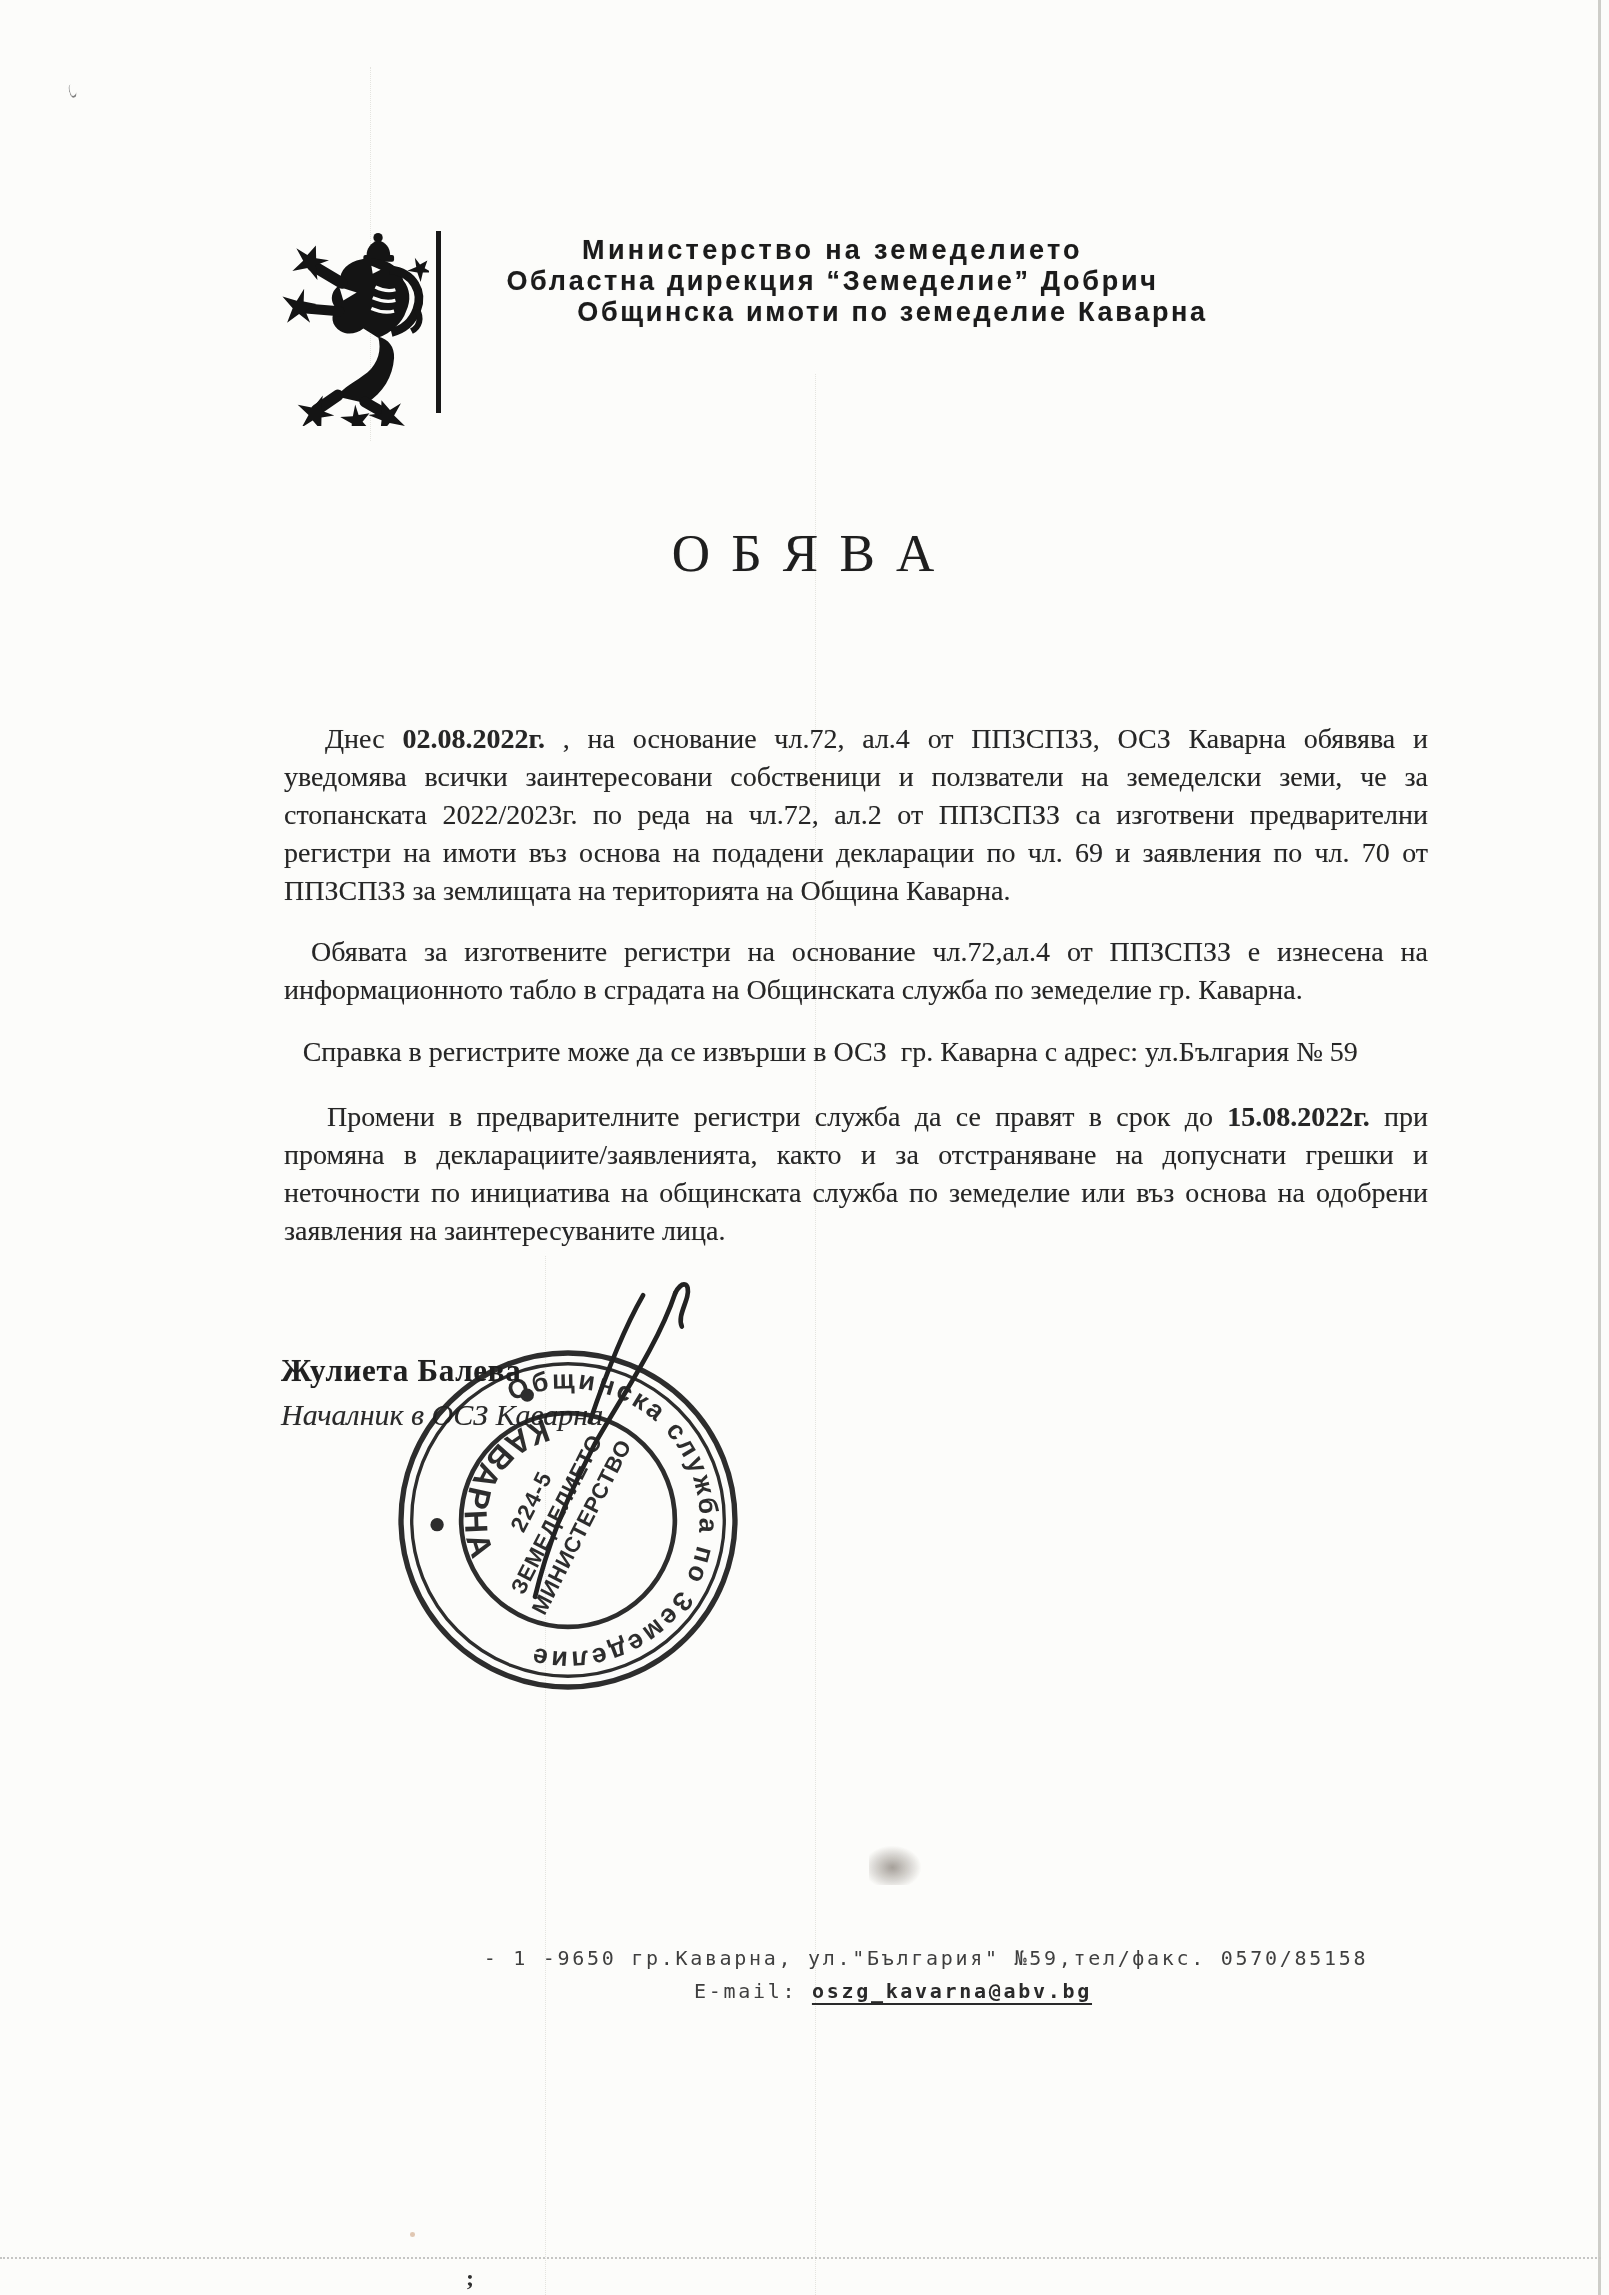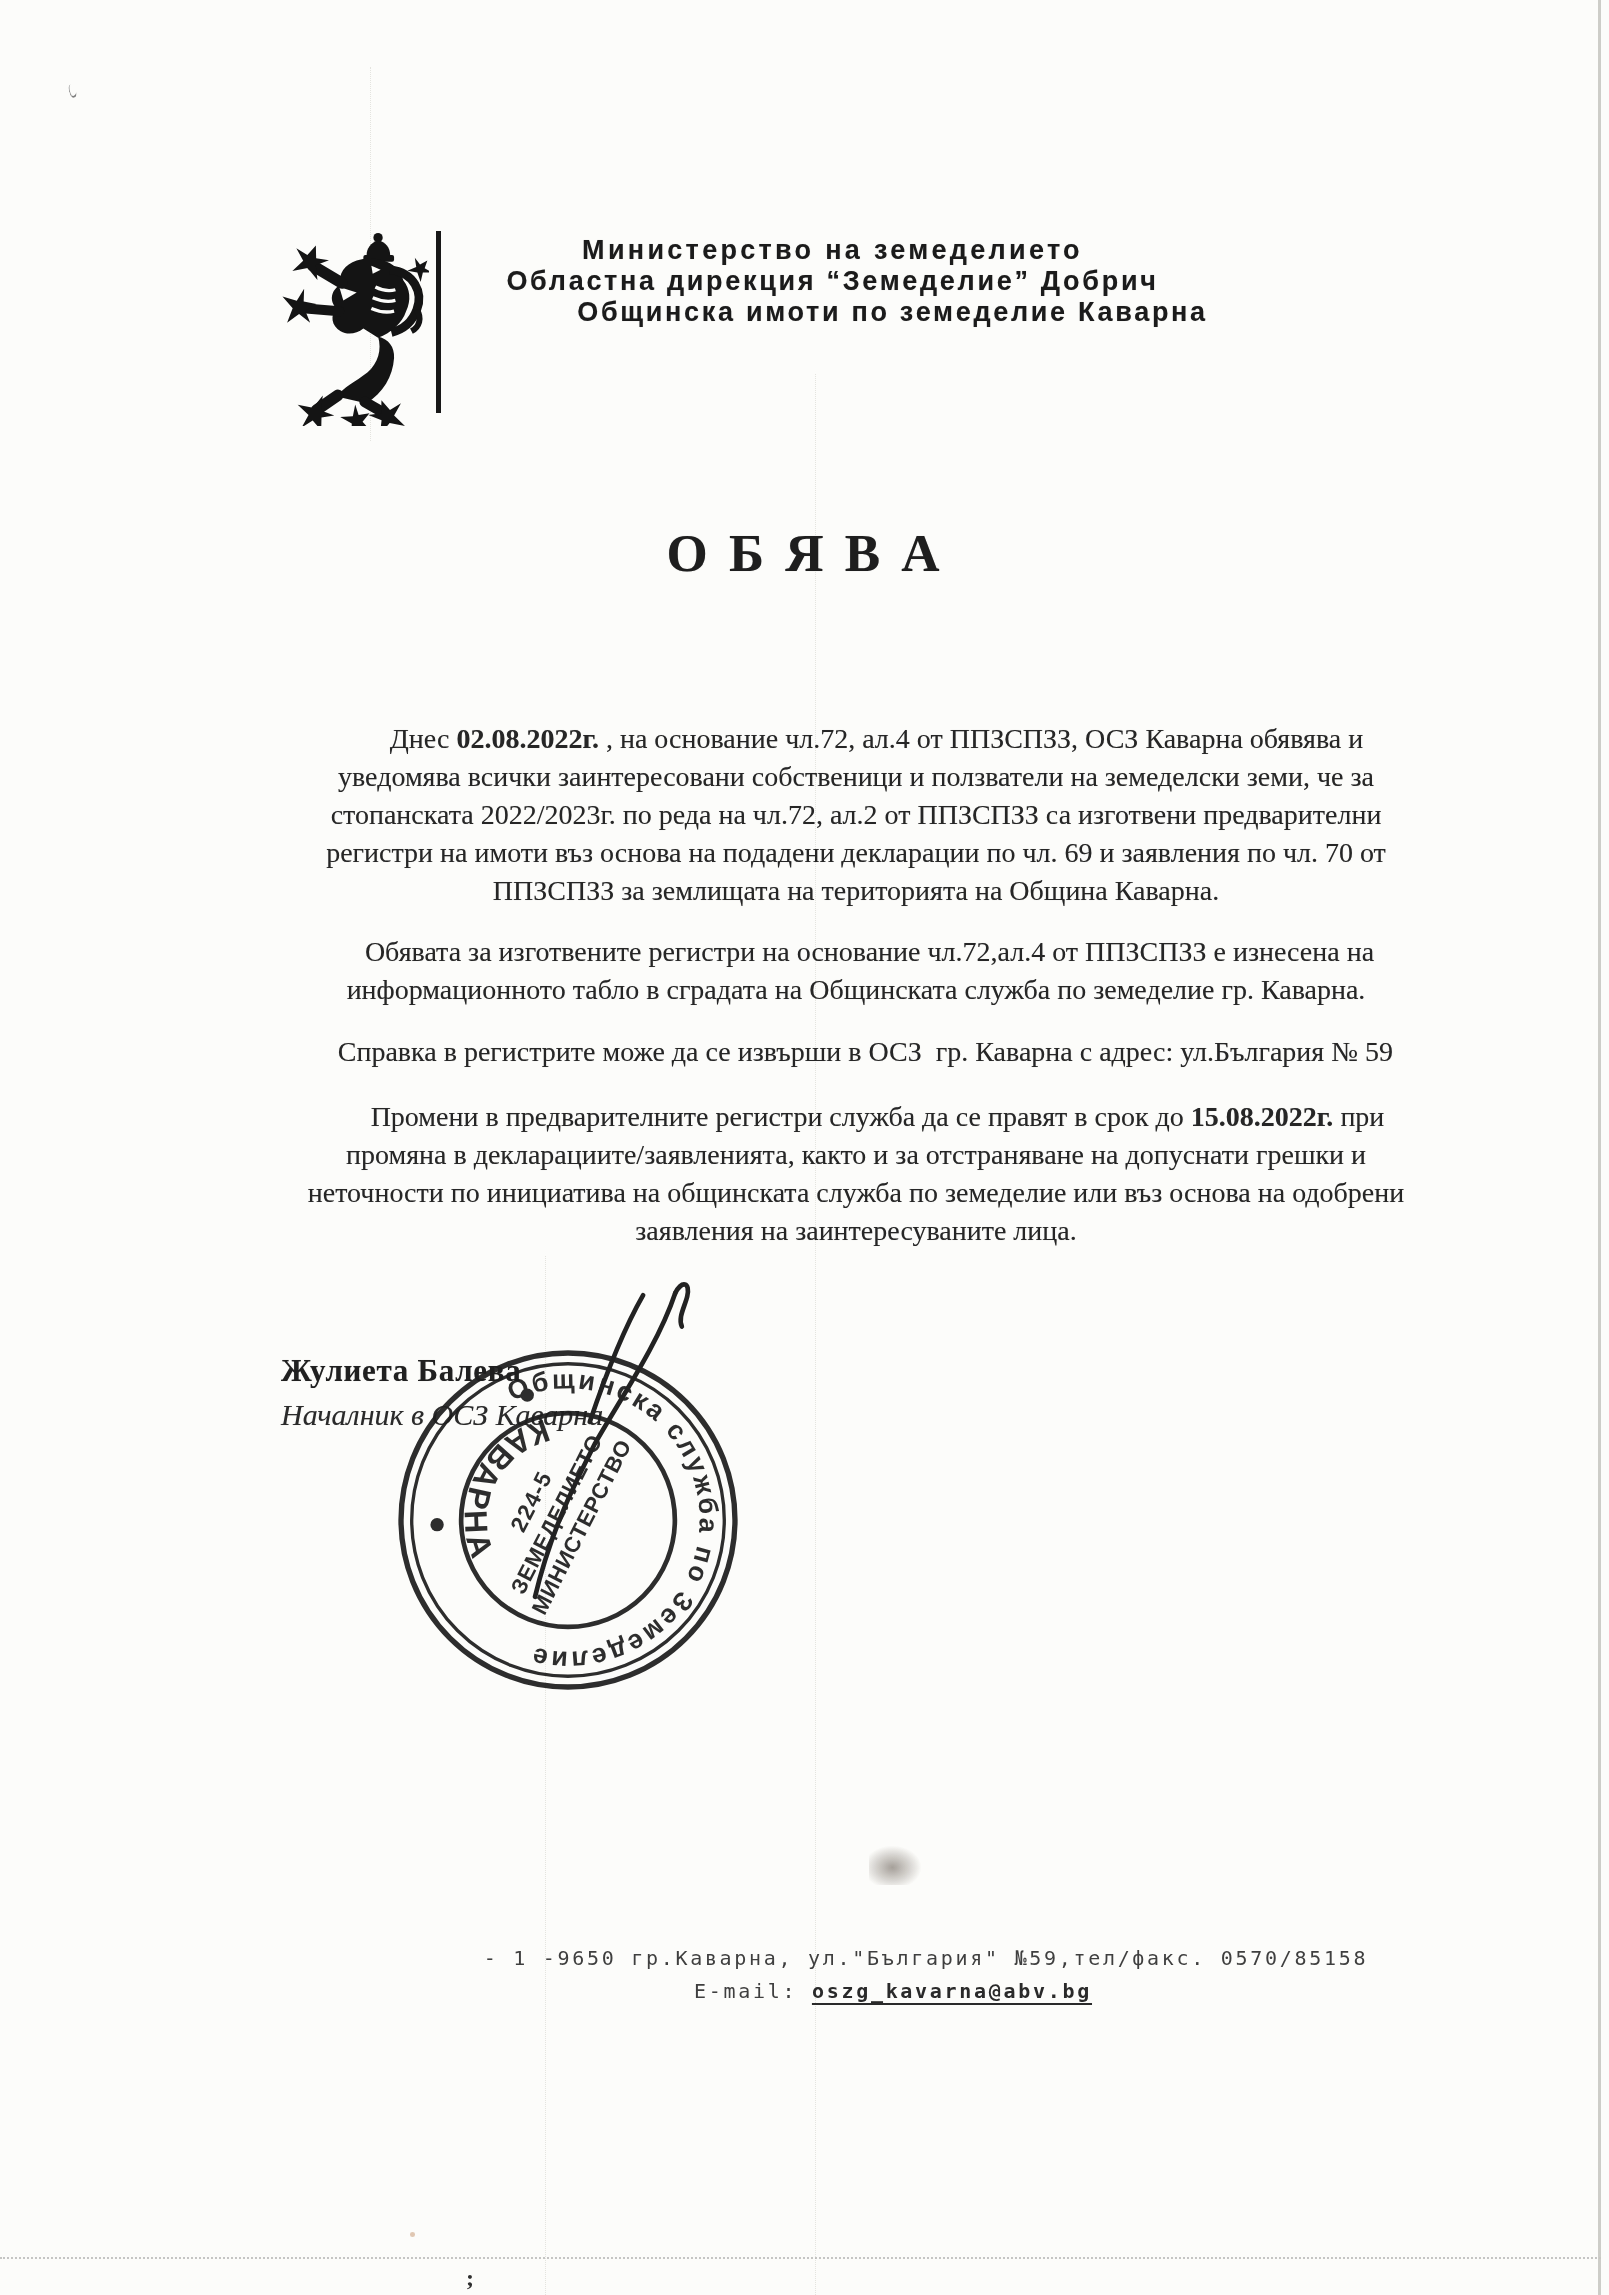--- a/index.html
+++ b/index.html
@@ -35,28 +35,28 @@
   .lh-text{position:absolute;left:428px;top:235px;width:809px;text-align:center;
     font-family:"Liberation Sans", sans-serif;font-weight:700;color:#1b1b1b;
     text-shadow:0 0 0.7px rgba(20,20,20,.35);}
   .lh-country{font-size:36px;letter-spacing:2.7px;margin-bottom:20px;}
   .lh-ministry{font-size:27px;letter-spacing:3.3px;}
   .lh-directorate{font-size:27px;letter-spacing:2.7px;margin-bottom:0;}
   .lh-office{font-size:27px;letter-spacing:2.7px;transform:translateX(60px);}
 
   
   .doc-title{position:absolute;left:0;top:523px;width:1610px;text-align:center;
-    font-size:53px;font-weight:bold;letter-spacing:4px;color:#1e1e1e;z-index:2;
+    font-size:53px;font-weight:normal;letter-spacing:4px;color:#1e1e1e;z-index:2;
     text-shadow:0 0 0.7px rgba(20,20,20,.4);}
 
   
   .body-text{position:absolute;left:284px;top:720px;width:1144px;z-index:2;
     font-size:28px;line-height:38px;text-align:justify;color:#262626;
     text-shadow:0 0 0.7px rgba(30,30,30,.3);}
-  .body-text p{margin:0;text-align:center;}
+  .body-text p{margin:0;}
   .p1{text-indent:41px;}
   .p2{text-indent:27px;margin-top:23.4px !important;}
   .p3{text-indent:18.7px;margin-top:24px !important;text-align:left;}
   .p4{text-indent:43px;margin-top:27px !important;}
 
   
   .sig-name{position:absolute;left:281px;top:1353px;font-size:31px;font-weight:bold;
     letter-spacing:0.7px;color:#202020;z-index:2;text-shadow:0 0 0.7px rgba(20,20,20,.35);}
   .sig-role{position:absolute;left:281px;top:1398px;font-size:30px;font-style:italic;
     color:#2a2a2a;z-index:2;text-shadow:0 0 0.7px rgba(20,20,20,.3);}

